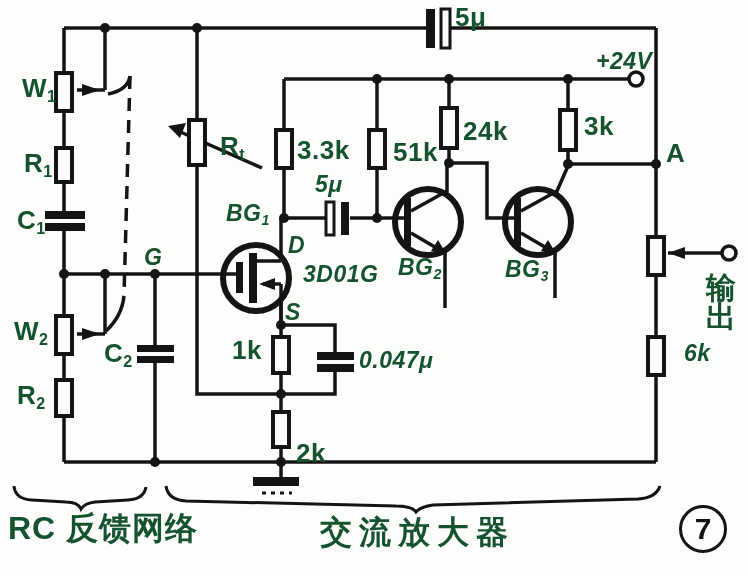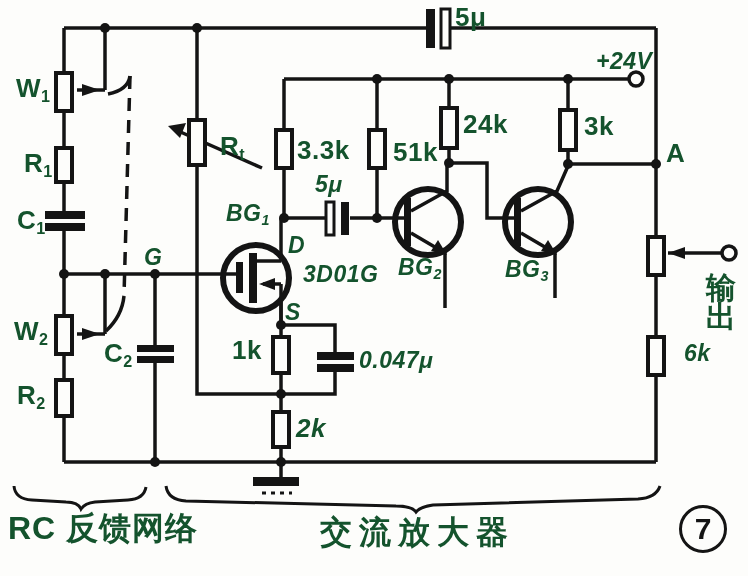--- a/index.html
+++ b/index.html
@@ -201,46 +201,46 @@
       <circle cx="155" cy="462" r="5"></circle>
       <circle cx="281" cy="462" r="5"></circle>
     </g>
 
     <g stroke-width="3">
       <path d="M14,486 Q15,499 32,500 L66,502 Q78,502 81,509 Q85,503 95,502 L128,500 Q144,499 146,487"></path>
       <path d="M166,486 Q168,500 186,501 L396,506 Q412,506 416,512 Q420,507 433,505 L638,499 Q656,498 660,486"></path>
     </g>
   </svg>
 
-  <div class="lbl" style="left:16px;top:75px;"><span>W</span><span class="sub">1</span></div>
+  <div class="lbl" style="left:22px;top:75px;"><span>W</span><span class="sub">1</span></div>
   <div class="lbl" style="left:24px;top:150px;"><span>R</span><span class="sub">1</span></div>
   <div class="lbl" style="left:17px;top:207px;"><span>C</span><span class="sub">1</span></div>
   <div class="lbl" style="left:14px;top:318px;"><span>W</span><span class="sub">2</span></div>
   <div class="lbl" style="left:104px;top:340px;"><span>C</span><span class="sub">2</span></div>
   <div class="lbl" style="left:17px;top:382px;"><span>R</span><span class="sub">2</span></div>
   <div class="lbl" style="left:220px;top:133px;"><span>R</span><span class="sub">t</span></div>
   <div class="lbl small" style="left:226px;top:202px;"><span>BG</span><span class="sub">1</span></div>
   <div class="lbl small" style="left:398px;top:256px;"><span>BG</span><span class="sub">2</span></div>
   <div class="lbl small" style="left:505px;top:258px;"><span>BG</span><span class="sub">3</span></div>
   <div class="lbl small" style="left:303px;top:263px;">3D01G</div>
 
   <div class="lbl small" style="left:144px;top:246px;">G</div>
   <div class="lbl small" style="left:288px;top:234px;">D</div>
   <div class="lbl small" style="left:285px;top:301px;">S</div>
   <div class="lbl" style="left:666px;top:140px;">A</div>
 
   <div class="lbl" style="left:455px;top:4px;">5μ</div>
   <div class="lbl" style="left:297px;top:137px;">3.3k</div>
   <div class="lbl small" style="left:315px;top:173px;">5μ</div>
   <div class="lbl" style="left:393px;top:139px;">51k</div>
-  <div class="lbl" style="left:463px;top:111px;">24k</div>
+  <div class="lbl" style="left:463px;top:118px;">24k</div>
   <div class="lbl" style="left:584px;top:113px;">3k</div>
   <div class="lbl" style="left:232px;top:337px;">1k</div>
   <div class="lbl small" style="left:359px;top:349px;">0.047μ</div>
-  <div class="lbl" style="left:296px;top:415px;font-style:italic;">2k</div>
+  <div class="lbl" style="left:296px;top:440px;">2k</div>
   <div class="lbl small" style="left:684px;top:342px;">6k</div>
 
   <div class="lbl small" style="left:596px;top:50px;">+24V</div>
   <div class="lbl vtext" style="left:706px;top:273px;">输出</div>
 
   <div class="lbl cjk" style="left:8px;top:512px;letter-spacing:1px;">RC 反馈网络</div>
   <div class="lbl cjk" style="left:320px;top:516px;letter-spacing:7px;">交流放大器</div>
 
   <div id="fig-badge">
     <span>7</span>

